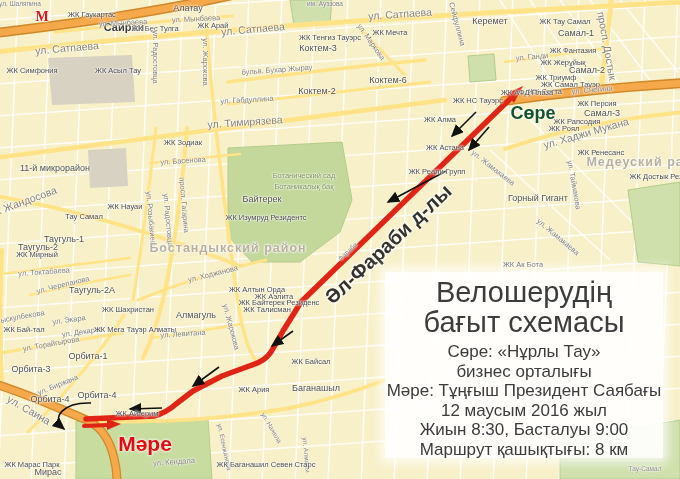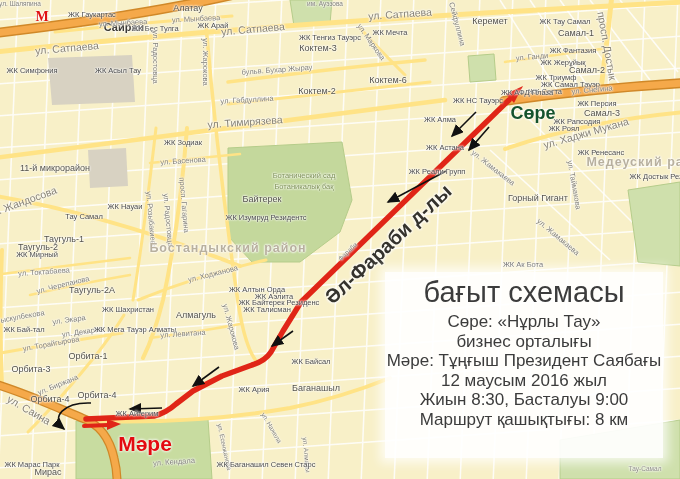--- a/index.html
+++ b/index.html
@@ -268,20 +268,21 @@
       <span class="lbl street" style="left: 174px; top: 462px; transform: translate(-50%, -50%) rotate(-4deg);">ул. Кендала</span>
       <span class="lbl street tiny" style="left: 224px; top: 447px; transform: translate(-50%, -50%) rotate(78deg);">ул. Есенжанова</span>
       <span class="lbl street tiny" style="left: 271px; top: 428px; transform: translate(-50%, -50%) rotate(60deg);">ул. Нажела</span>
       <span class="lbl street tiny" style="left: 306px; top: 455px; transform: translate(-50%, -50%) rotate(85deg);">ул. Алмалы</span>
       <span class="lbl poi" style="left: 266px; top: 465px;">ЖК Баганашил Севен Старс</span>
       <span class="lbl street tiny" style="left: 645px; top: 469px;">Тау-Самал</span>
     </div>
 
   <div class="panel">
     <div class="pad"></div>
+    <div class="t">Велошерудің</div>
     <div class="t">бағыт схемасы</div>
     <div class="pad"></div>
     <div class="l">Сөре: «Нұрлы Тау»</div>
     <div class="l">бизнес орталығы</div>
     <div class="l">Мәре: Тұңғыш Президент Саябағы</div>
     <div class="l">12 маусым 2016 жыл</div>
     <div class="l">Жиын 8:30, Басталуы 9:00</div>
     <div class="l">Маршрут қашықтығы: 8 км</div>
   </div>
 

